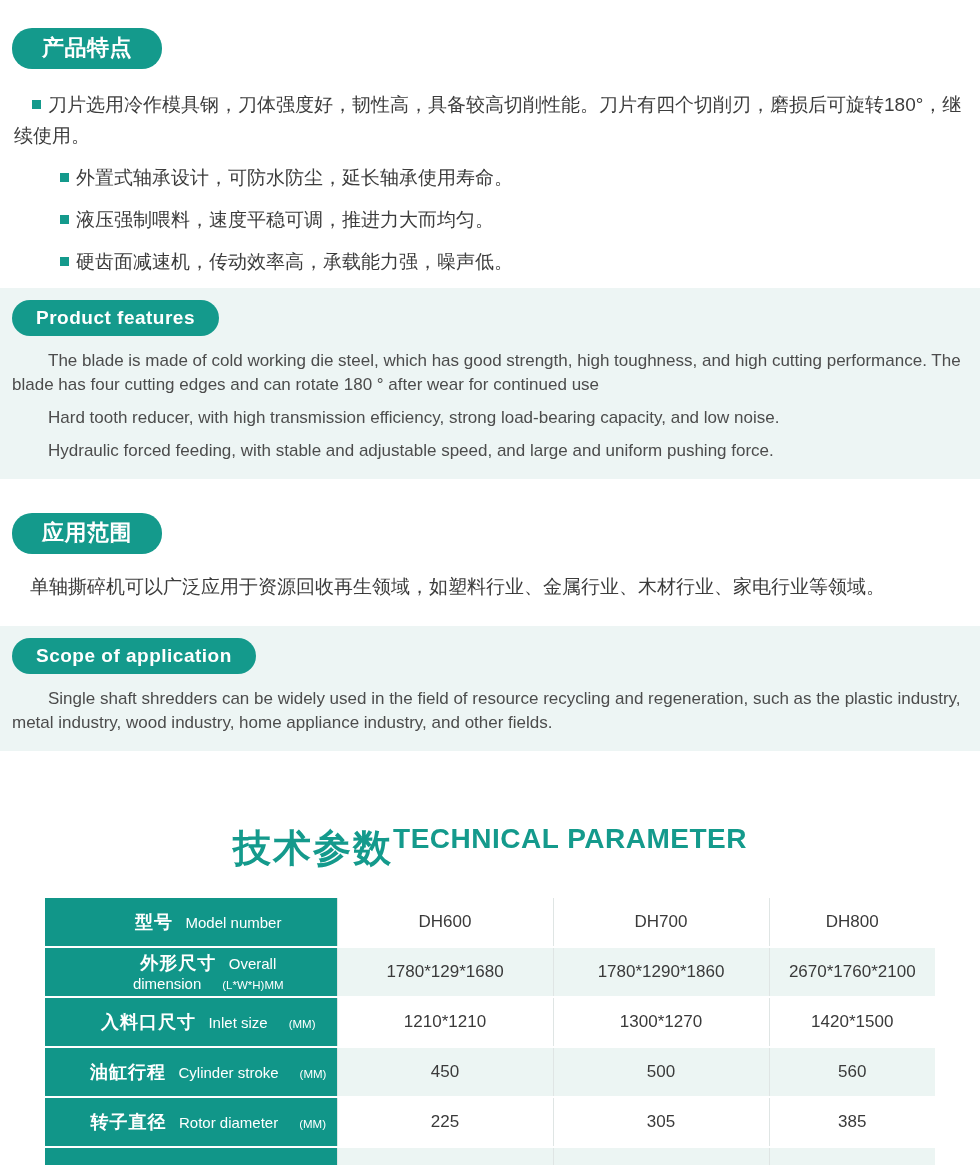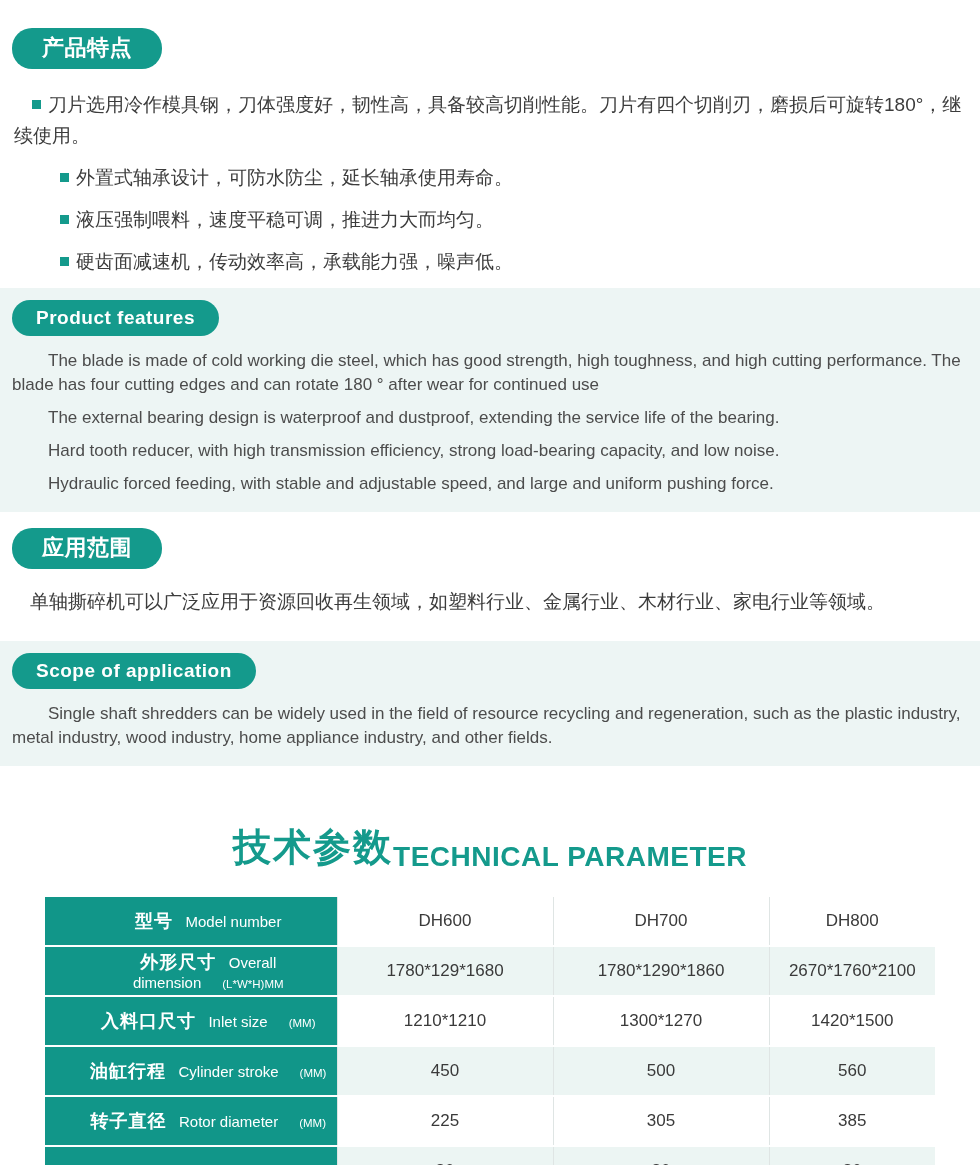--- a/index.html
+++ b/index.html
@@ -19,23 +19,23 @@
   .bullets{margin-top:20px;}
   .bullet{font-size:19px;line-height:31px;color:#3c3c3c;margin:8px 14px 11px 14px;text-indent:18px;}
   .bullet.indented{margin-left:60px;text-indent:0;}
   .sq{display:inline-block;width:9px;height:9px;background:#149a8c;margin-right:7px;vertical-align:2px;}
   
   .en-band{background:#edf5f4;padding:2px 0 16px;}
   .en-band p{font-size:17px;line-height:24px;color:#4c4c4c;margin:9px 12px 0;text-indent:36px;}
   .en-band p.lead{margin-top:13px;}
   
   .scope-cn-text{font-size:19px;line-height:30px;color:#3c3c3c;margin:18px 12px 24px 30px;}
-  .badge.cn.scope{margin-top:16px;}
+  .badge.cn.scope{margin-top:34px;}
   
-  .tech-heading{display:flex;justify-content:center;align-items:flex-end;margin-top:56px;}
+  .tech-heading{display:flex;justify-content:center;align-items:flex-start;margin-top:72px;}
   .tech-heading .cn{font-size:38px;font-weight:bold;color:#149a8c;letter-spacing:2px;}
   .tech-heading .en{font-size:28px;font-weight:bold;color:#149a8c;letter-spacing:.5px;}
   
   table.tbl{border-collapse:collapse;margin:24px 0 0 45px;width:890px;table-layout:fixed;}
   .tbl td{border-bottom:2px solid #ffffff;height:46px;vertical-align:middle;}
   .tbl td.label{
     background:#119689;color:#ffffff;padding-left:36px;text-align:center;
   }
   .tbl td.val{
     text-align:center;font-size:17px;color:#3a3a3a;border-left:1px solid #dfe5e4;background:#ffffff;
@@ -54,21 +54,20 @@
     <p class="bullet"><span class="sq"></span><span>刀片选用冷作模具钢，刀体强度好，韧性高，具备较高切削性能。刀片有四个切削刃，磨损后可旋转180°，继续使用。</span></p>
     <p class="bullet indented"><span class="sq"></span><span>外置式轴承设计，可防水防尘，延长轴承使用寿命。</span></p>
     <p class="bullet indented"><span class="sq"></span><span>液压强制喂料，速度平稳可调，推进力大而均匀。</span></p>
     <p class="bullet indented"><span class="sq"></span><span>硬齿面减速机，传动效率高，承载能力强，噪声低。</span></p>
   </div>
 </section>
 
 <section class="en-band">
   <div class="badge en">Product features</div>
   <p class="lead">The blade is made of cold working die steel, which has good strength, high toughness, and high cutting performance. The blade has four cutting edges and can rotate 180 ° after wear for continued use</p>
-  <p>The external bearing design is waterproof and dustproof, extending the service life of the bearing.</p>
   <p>Hard tooth reducer, with high transmission efficiency, strong load-bearing capacity, and low noise.</p>
   <p>Hydraulic forced feeding, with stable and adjustable speed, and large and uniform pushing force.</p>
 </section>
 
 <section>
   <div class="badge cn scope">应用范围</div>
   <p class="scope-cn-text">单轴撕碎机可以广泛应用于资源回收再生领域，如塑料行业、金属行业、木材行业、家电行业等领域。</p>
 </section>
 
 <section class="en-band">

